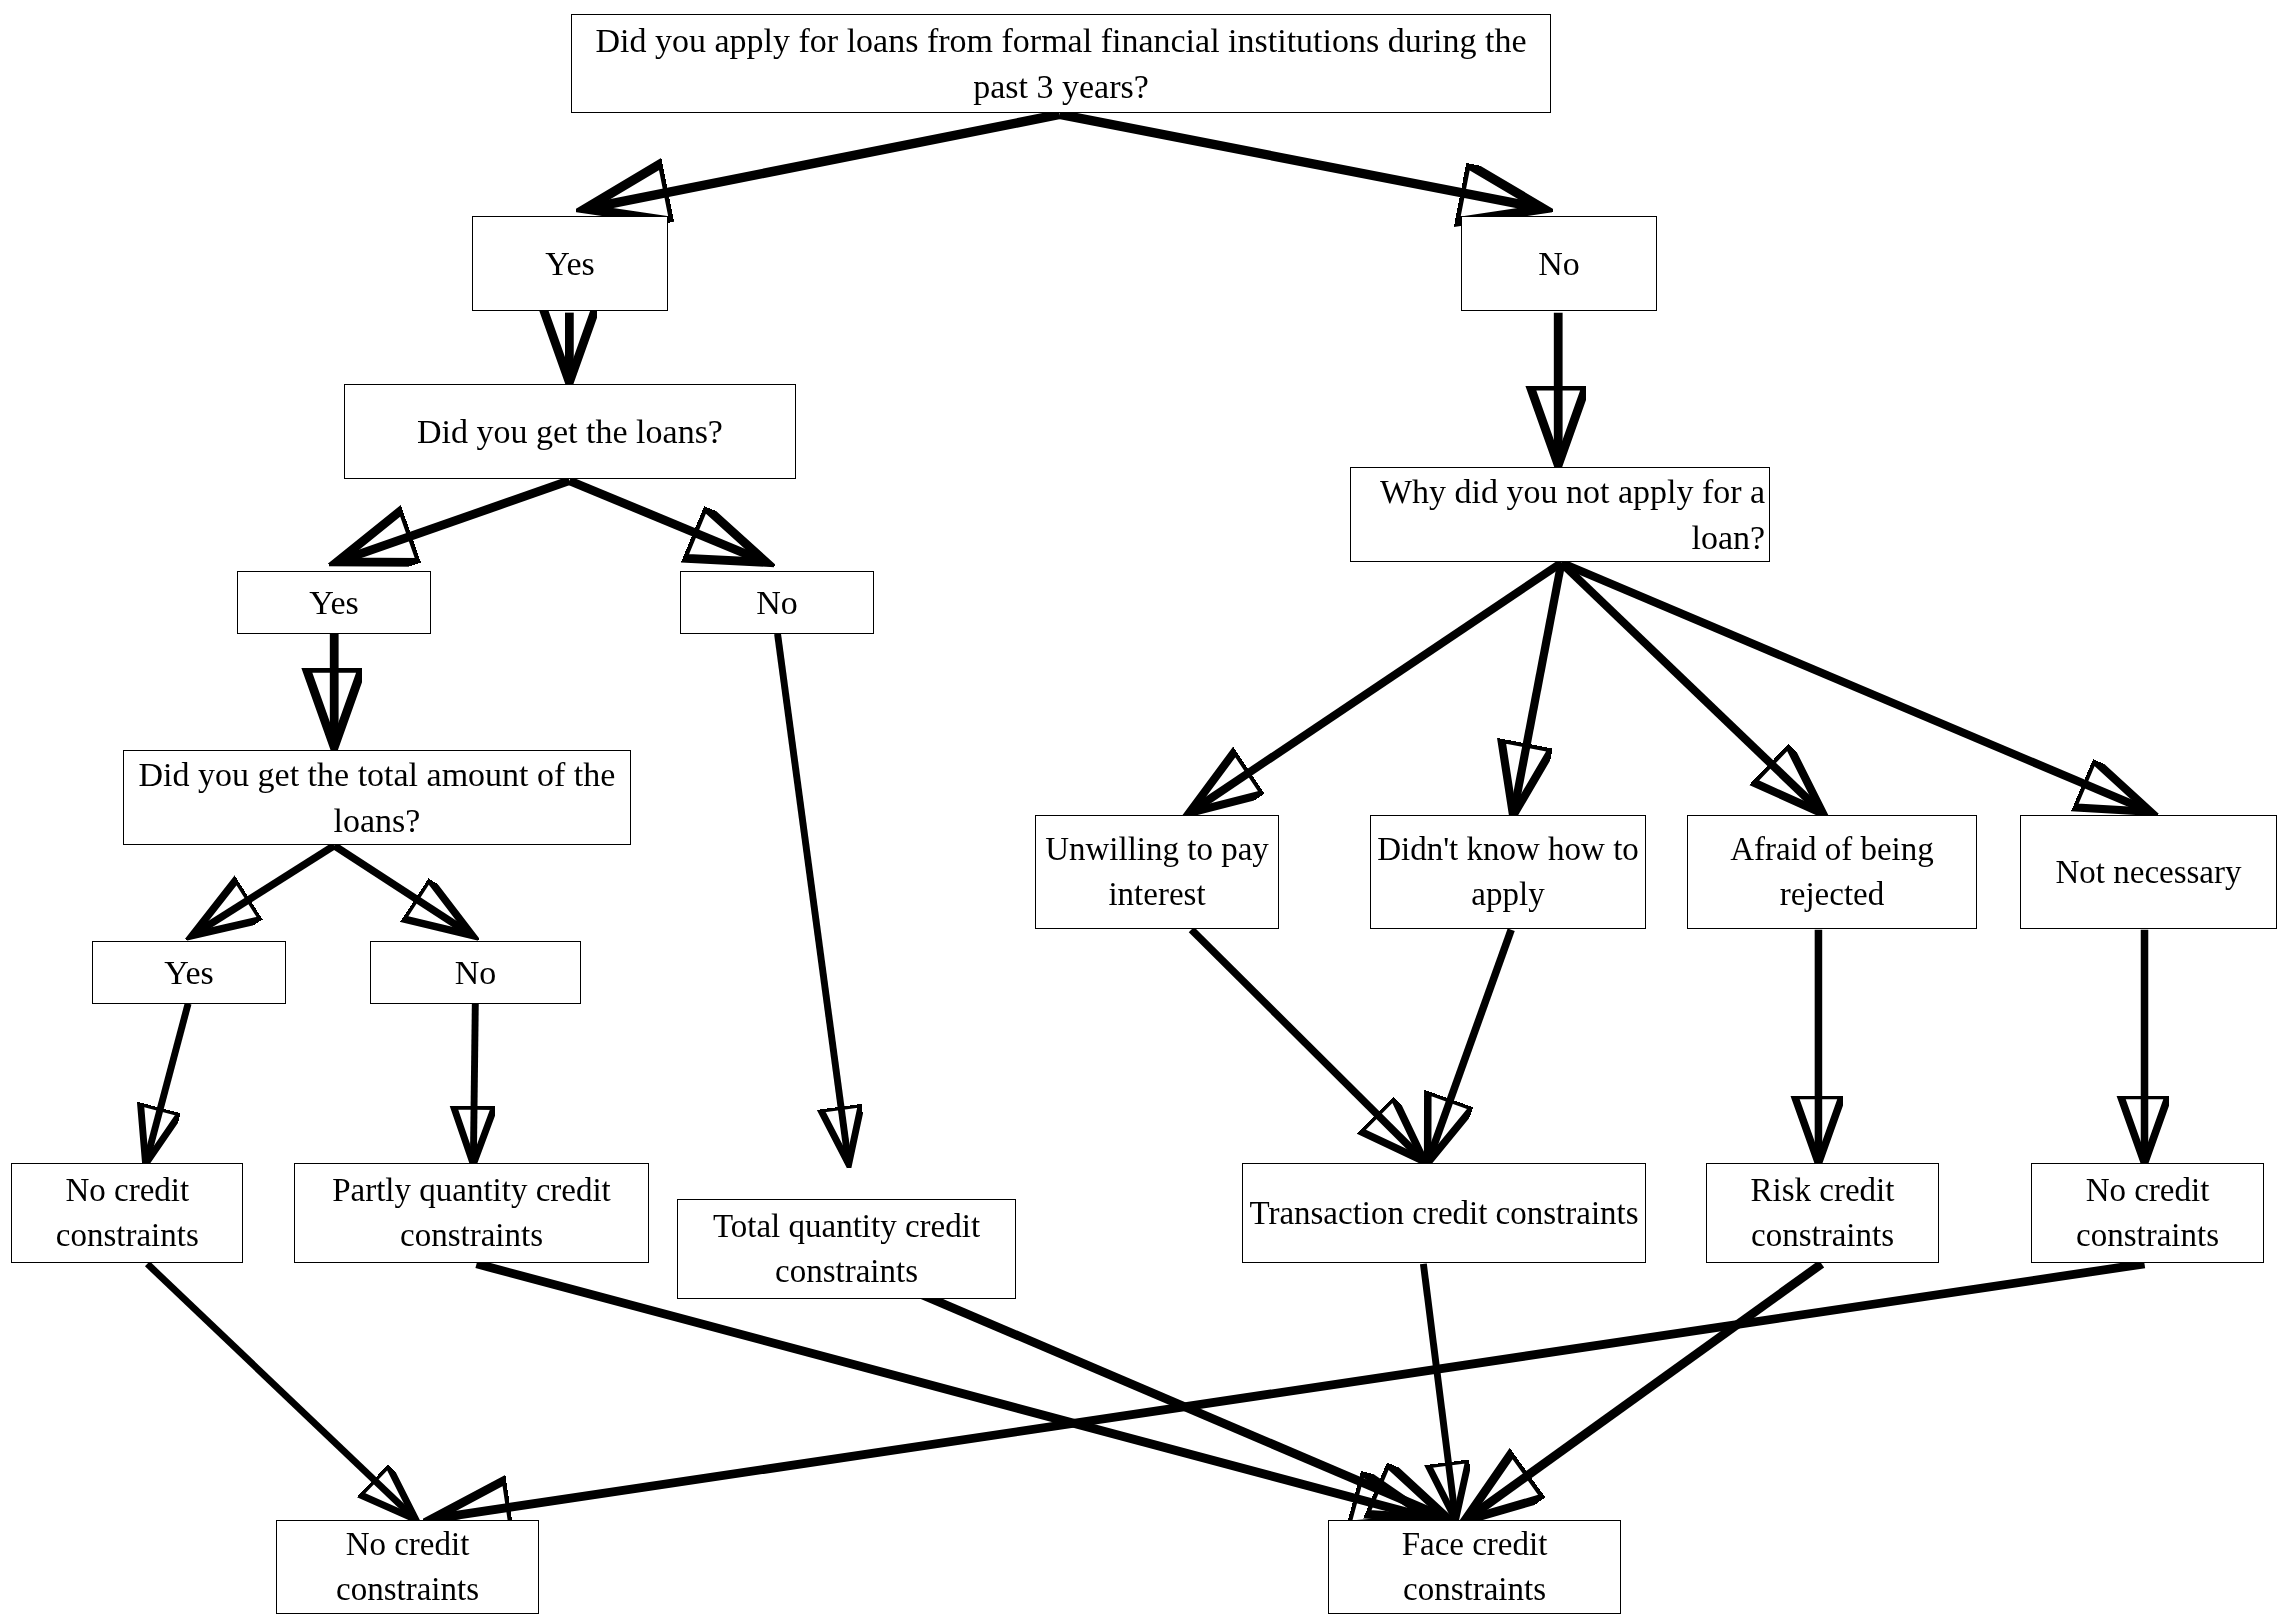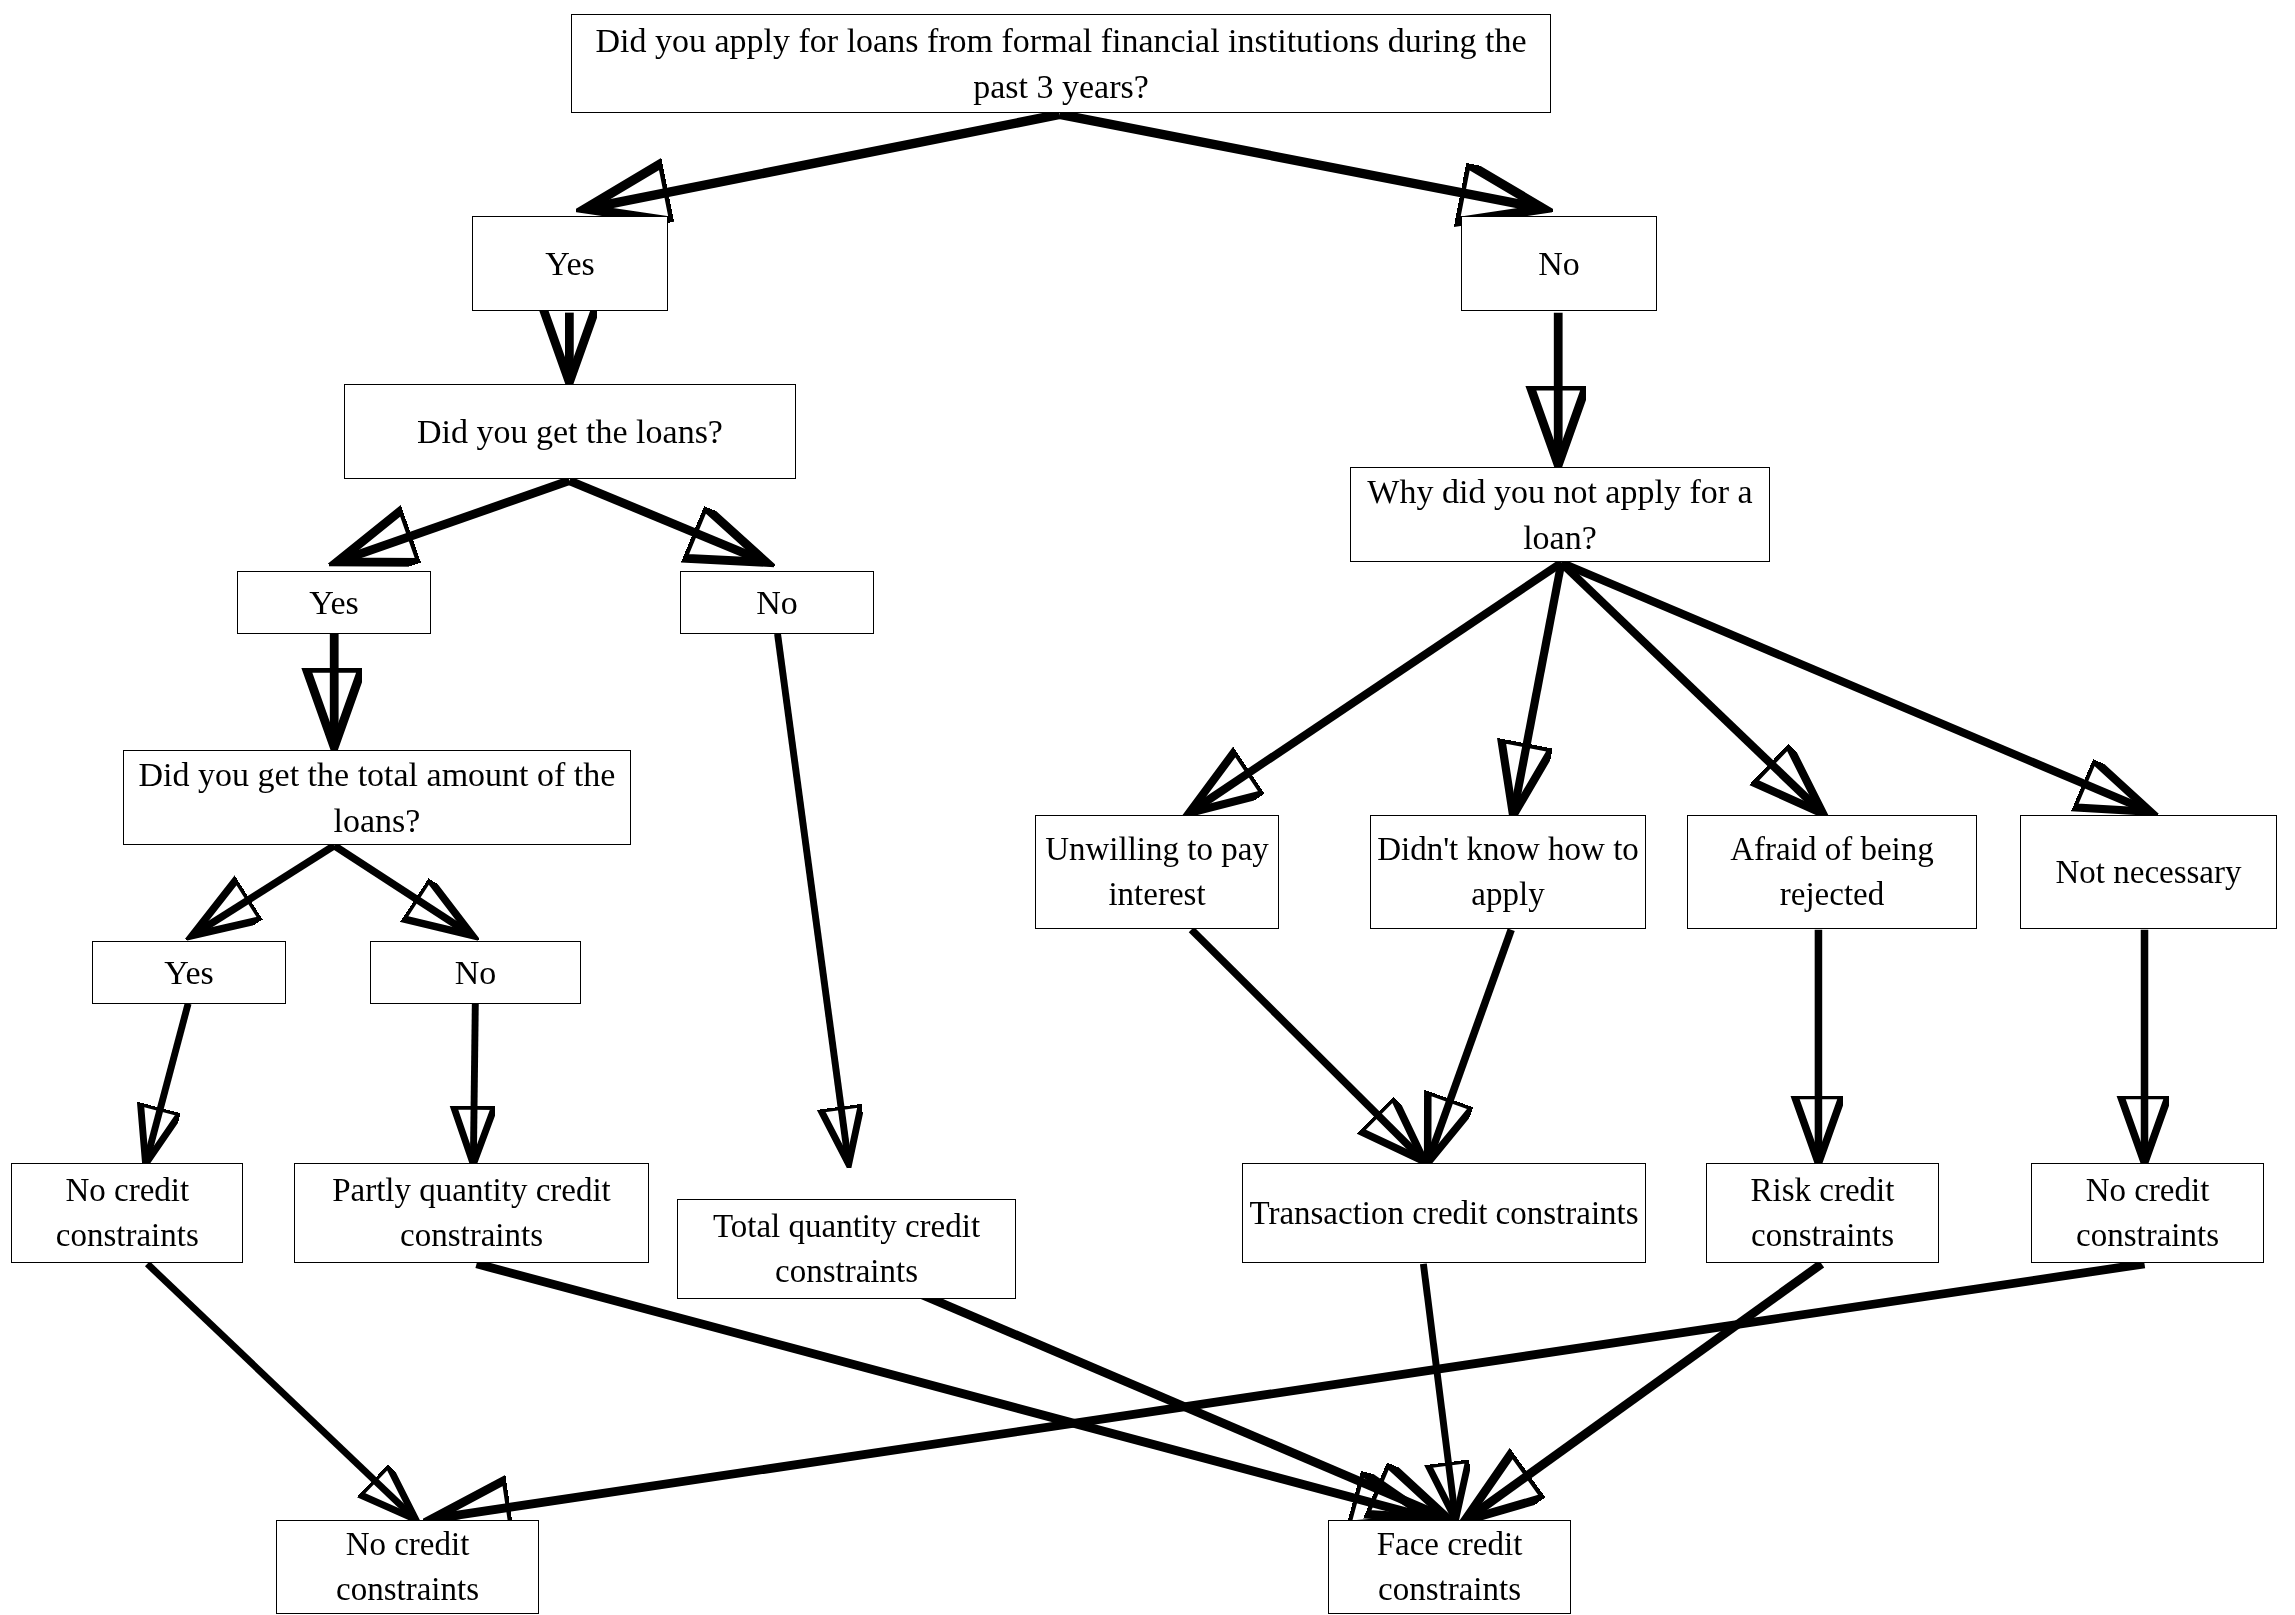--- a/index.html
+++ b/index.html
@@ -67,21 +67,21 @@
   </svg>
 
   <div class="node t54" style="left:571px;top:14px;width:980px;height:99px;">Did you apply for loans from formal financial institutions during the past 3 years?</div>
 
   <div class="node t54" style="left:472px;top:216px;width:196px;height:95px;">Yes</div>
 
   <div class="node t54" style="left:1461px;top:216px;width:196px;height:95px;">No</div>
 
   <div class="node t54" style="left:344px;top:384px;width:452px;height:95px;">Did you get the loans?</div>
 
-  <div class="node t54" style="left:1350px;top:467px;width:420px;height:95px;">Why did you not apply for a loan?</div>
+  <div class="node t54" style="left:1350px;top:467px;width:420px;height:95px;text-align:right;">Why did you not apply for a loan?</div>
 
   <div class="node t54" style="left:237px;top:571px;width:194px;height:63px;">Yes</div>
 
   <div class="node t54" style="left:680px;top:571px;width:194px;height:63px;">No</div>
 
   <div class="node t54" style="left:123px;top:750px;width:508px;height:95px;">Did you get the total amount of the loans?</div>
 
   <div class="node t54" style="left:92px;top:941px;width:194px;height:63px;">Yes</div>
 
   <div class="node t54" style="left:370px;top:941px;width:211px;height:63px;">No</div>
@@ -101,16 +101,16 @@
   <div class="node t52" style="left:677px;top:1199px;width:339px;height:100px;">Total quantity credit constraints</div>
 
   <div class="node t52" style="left:1242px;top:1163px;width:404px;height:100px;">Transaction credit constraints</div>
 
   <div class="node t52" style="left:1706px;top:1163px;width:233px;height:100px;">Risk credit constraints</div>
 
   <div class="node t52" style="left:2031px;top:1163px;width:233px;height:100px;">No credit constraints</div>
 
   <div class="node t52" style="left:276px;top:1520px;width:263px;height:94px;">No credit constraints</div>
 
-  <div class="node t52" style="left:1328px;top:1520px;width:243px;height:94px;">Face credit constraints</div>
+  <div class="node t52" style="left:1328px;top:1520px;width:293px;height:94px;">Face credit constraints</div>
 
 </div>
 
 
 </body></html>

